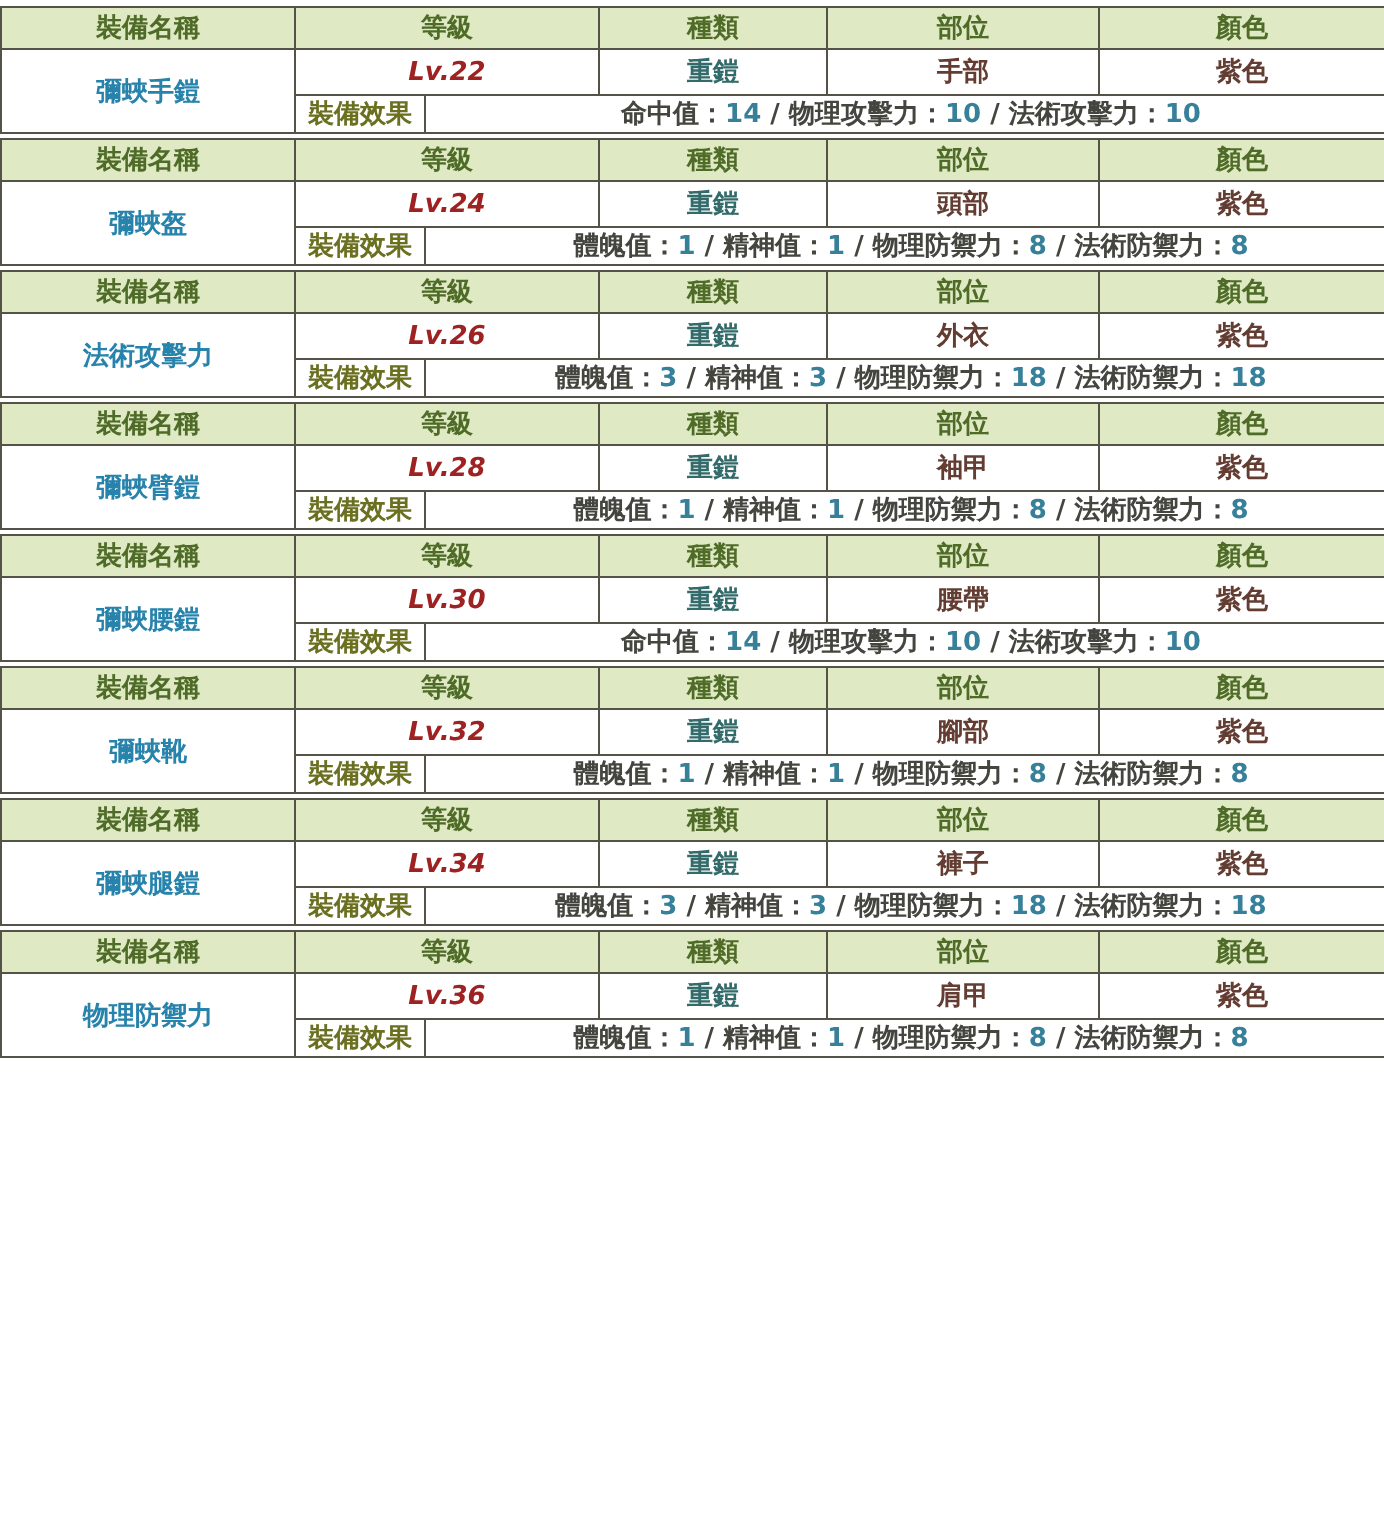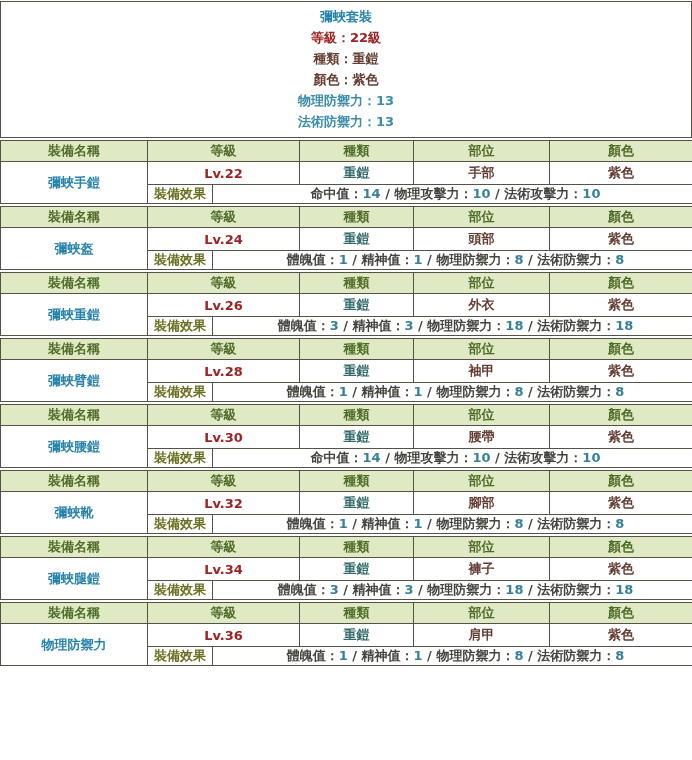--- a/index.html
+++ b/index.html
@@ -43,21 +43,21 @@
   .equip-block{margin-top:2px;padding-left:48px;}
   .hdr td{
     background:var(--banner-bg);
     color:var(--green-text);
     font-weight:bold;
     text-align:center;
     height:21px;
   }
   .val-row td{height:23px;text-align:center;font-weight:bold;background:#fff;}
   .equip-name{color:var(--teal-link);font-weight:bold;text-align:center;background:#fff;}
-  .equip-lv{color:var(--red);}
+  .equip-lv{color:var(--red);font-style:italic;}
   .equip-type{color:var(--teal-val);}
   .equip-slot,.equip-color{color:var(--maroon);}
   .fx-row td{height:18px;background:#fff;}
   .fx-label{
     background:var(--fx-bg);
     color:var(--fx-label);
     font-weight:bold;
     text-align:center;
   }
   .fx-text{
@@ -67,30 +67,20 @@
     padding-left:6px;
   }
   .fx-text .num{color:var(--num);}
   #set-summary{margin-top:1px;}
 </style>
 </head>
 <body>
 
 <table id="set-summary">
   <tbody>
-  <tr>
-    <td class="info-cell">
-      <div class="info-line set-name">彌蛺套裝</div>
-      <div class="info-line lvl-line">等級：22級</div>
-      <div class="info-line maroon-line">種類：重鎧</div>
-      <div class="info-line maroon-line">顏色：紫色</div>
-      <div class="info-line teal-line">物理防禦力：13</div>
-      <div class="info-line teal-line">法術防禦力：13</div>
-    </td>
-  </tr>
 </tbody>
   </table>
 
 <div id="equipment-list">
   <table class="equip-block">
     <colgroup>
       <col style="width:147px">
       <col style="width:65px">
       <col style="width:87px">
       <col style="width:114px">
@@ -161,21 +151,21 @@
     </colgroup>
     <tbody>
         <tr class="hdr">
       <td>裝備名稱</td>
       <td colspan="2">等級</td>
       <td>種類</td>
       <td>部位</td>
       <td>顏色</td>
     </tr>
     <tr class="val-row">
-      <td rowspan="2" class="equip-name">彌蛺重鎧</td>
+      <td rowspan="2" class="equip-name">法術攻擊力</td>
       <td colspan="2" class="equip-lv">Lv.26</td>
       <td class="equip-type">重鎧</td>
       <td class="equip-slot">外衣</td>
       <td class="equip-color">紫色</td>
     </tr>
     <tr class="fx-row">
       <td class="fx-label">裝備效果</td>
       <td colspan="4" class="fx-text">體魄值：<span class="num">3</span> / 精神值：<span class="num">3</span> / 物理防禦力：<span class="num">18</span> / 法術防禦力：<span class="num">18</span></td>
     </tr>
   </tbody>

